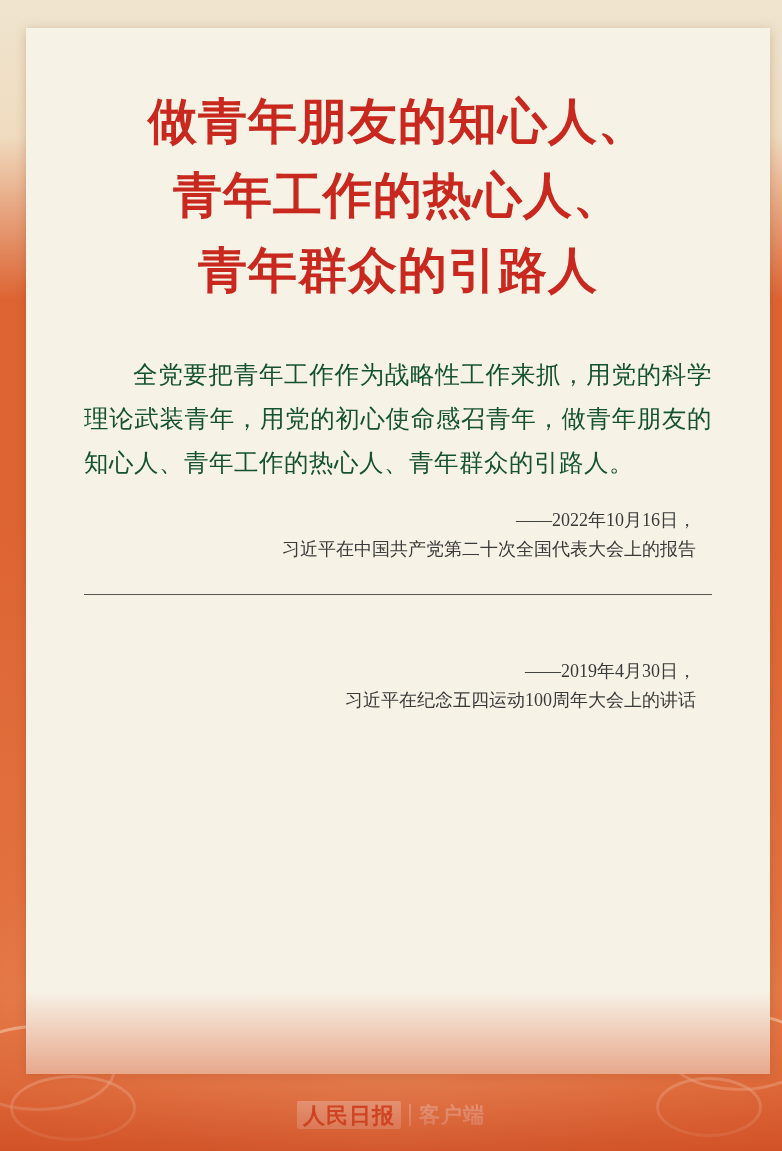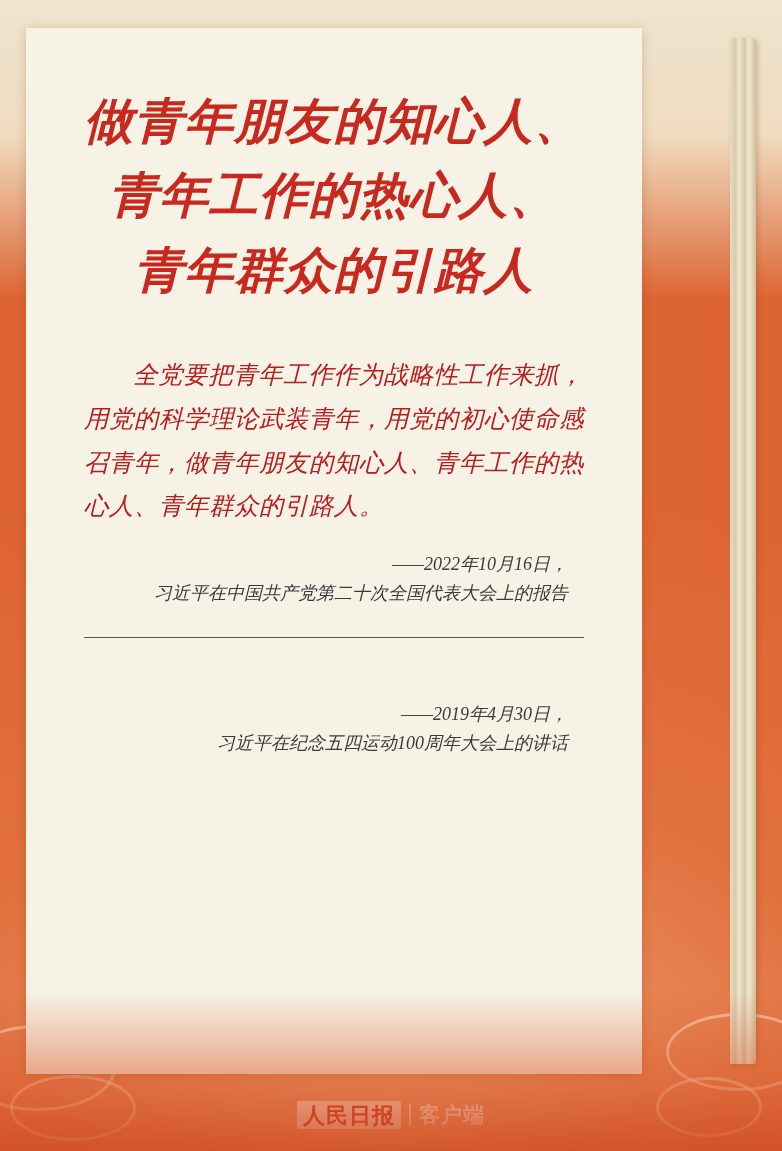--- a/index.html
+++ b/index.html
@@ -70,25 +70,24 @@
     background: linear-gradient(90deg,
         #e7dcc4 0%, #d9cba9 20%, #efe6d2 35%,
         #d6c8a6 55%, #f0e7d4 72%, #cfc09c 100%);
     border-radius: 0 3px 3px 0;
     box-shadow: 2px 2px 5px rgba(120,60,20,0.25);
   }
   .paper {
     position: absolute;
     left: 0;
     top: 0;
-    width: 616px;
+    width: 744px;
     height: 1046px;
     background: #f7f2e6;
     box-shadow: 0 2px 10px rgba(120,60,20,0.25);
-    font-style: italic;
   }
   .paper-inner {
     position: absolute;
     inset: 0;
     padding: 0 58px;
     box-sizing: border-box;
   }
 
   
   .headline {
@@ -103,21 +102,21 @@
     text-align: center;
   }
   .headline .hl-line { display: block; white-space: nowrap; }
 
   
   .quote-block { margin-top: 46px; }
   .quote-block.second { margin-top: 62px; }
 
   .quote-text {
     margin: 0;
-    color: #b91c1c;
+    color: #14532d;
     font-size: 24.5px;
     line-height: 1.78;
     text-indent: 2em;
     letter-spacing: 0.5px;
     text-align: justify;
   }
   .attribution {
     margin: 22px 16px 0 0;
     text-align: right;
     color: #3a3a3a;

